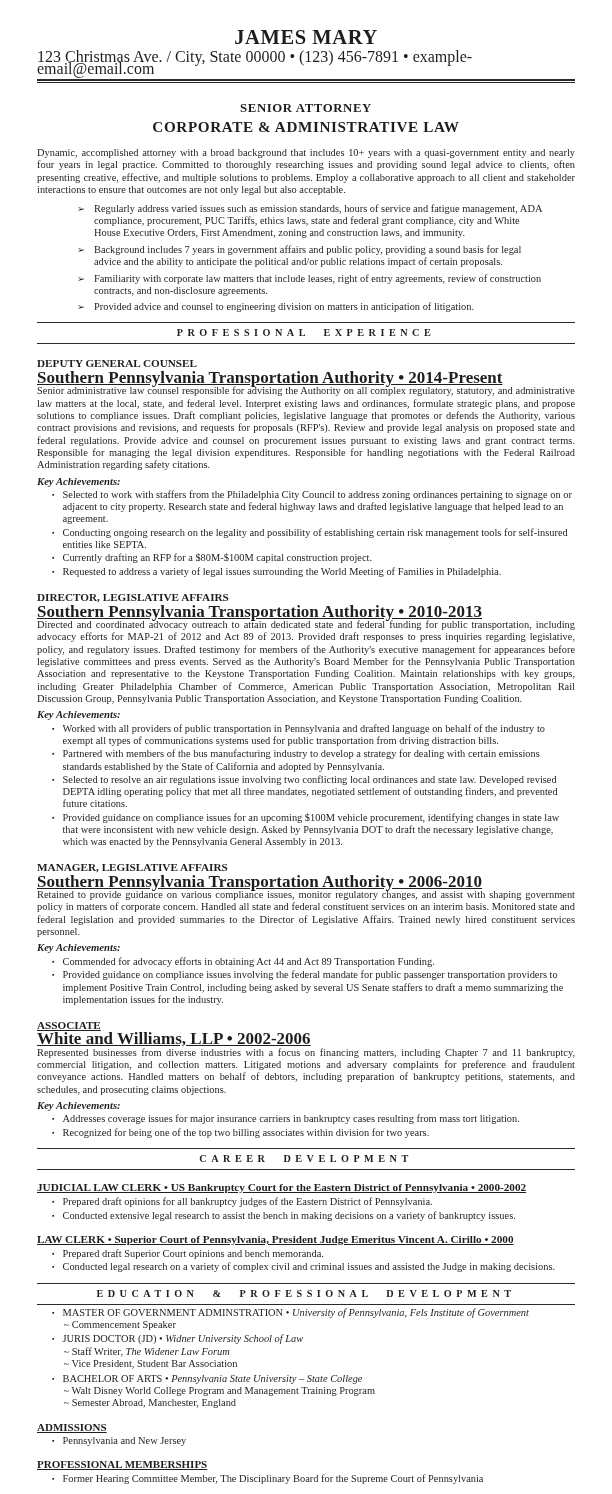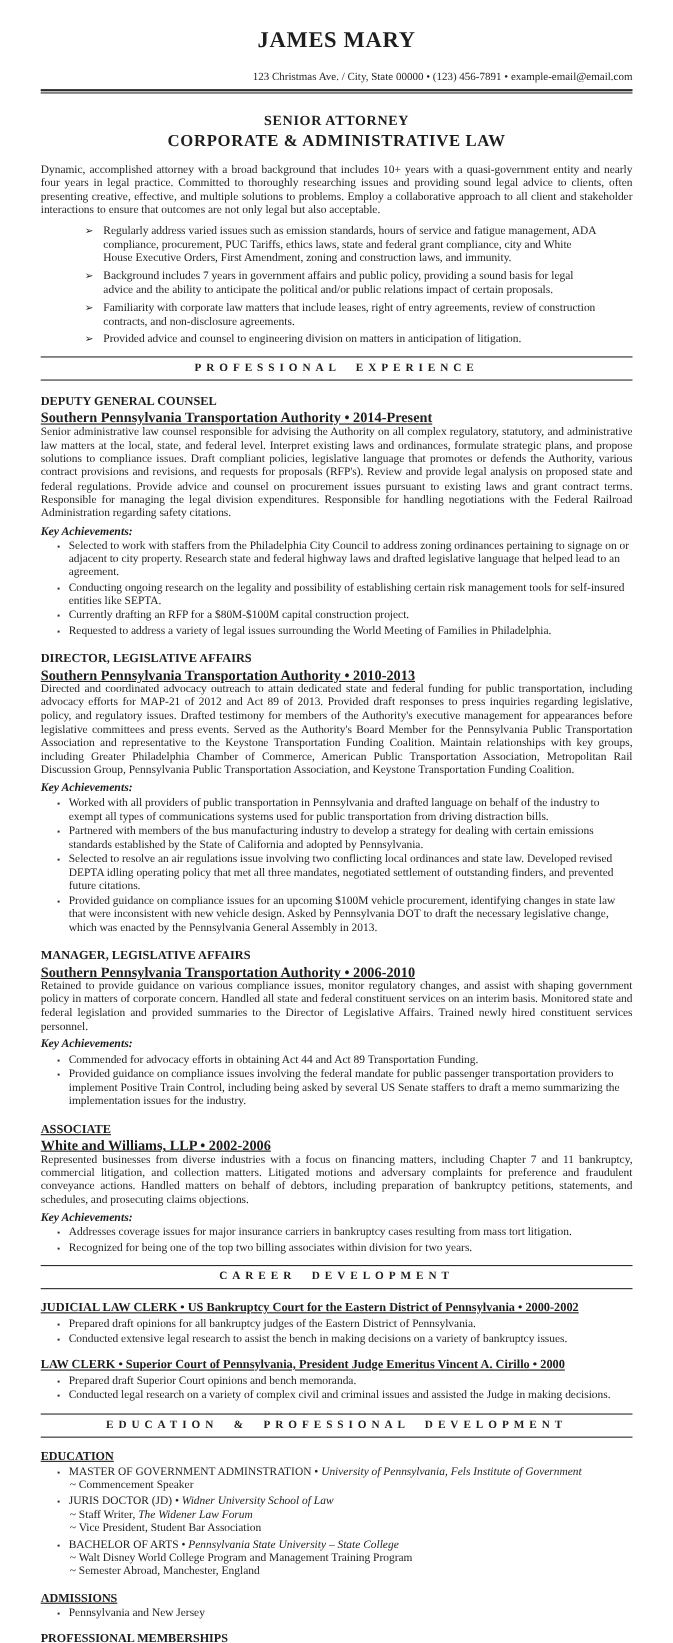--- a/index.html
+++ b/index.html
@@ -6,21 +6,21 @@
   body {
     width: 612px; height: 1494px; overflow: hidden;
     font-family: "Liberation Serif", "DejaVu Serif", serif;
     color: #1e1e1e;
     font-size: 10.4px;
   }
   .page { padding: 26px 37px 0 37px; }
 
   
   .name { text-align: center; font-size: 20.5px; font-weight: bold; letter-spacing: 0.6px; line-height: 23px; }
-  .contact { text-align: right; font-size: 10px; line-height: 12px; margin-top: 16px; }
+  .contact { text-align: left; font-size: 16px; line-height: 12px; margin-top: 2px; }
   .rule-thickthin { margin-top: 4px; height: 1px; border-top: 2.5px solid #2b2b2b; border-bottom: 1px solid #2b2b2b; }
 
   
   .title-block { margin-top: 18px; text-align: center; }
   .title-role { font-size: 12.8px; font-weight: bold; letter-spacing: 0.6px; line-height: 15px; }
   .title-spec { font-size: 15.2px; font-weight: bold; letter-spacing: 0.6px; line-height: 18px; margin-top: 2px; font-family: Liberation Serif, serif; }
 
   
   .summary-para { margin-top: 11px; text-align: justify; line-height: 12.3px; }
   .sum-list { margin: 7px 28px 0 40px; }
@@ -29,21 +29,21 @@
 
   
   .banner { margin-top: 9px; border-top: 1.3px solid #2b2b2b; border-bottom: 1.3px solid #2b2b2b;
             text-align: center; font-weight: bold; font-size: 10.2px; letter-spacing: 4.5px;
             word-spacing: 7px; padding: 3px 0 4px; line-height: 13px; }
 
   
   .job { margin-top: 13px; }
   .job-title { font-size: 11.2px; font-weight: bold; line-height: 13.5px; }
   .job-title.u, .job-company, .role-heading { text-decoration: underline; }
-  .job-company { font-size: 13px; font-weight: bold; line-height: 13.5px; }
+  .job-company { font-size: 17px; font-weight: bold; line-height: 13.5px; }
   .job-desc { text-align: justify; line-height: 12.3px; margin-top: 1px; }
   .ka-label { font-weight: bold; font-style: italic; font-size: 10.7px; margin-top: 3px; line-height: 13px; }
   .ach-list { margin: 1.5px 0 0 15px; }
   .ach-item { display: flex; gap: 8px; margin-bottom: 1.5px; line-height: 12.1px; }
   .sq { flex: 0 0 auto; font-size: 7px; line-height: 12.1px; }
 
   
   .role { margin-top: 11px; }
   .role-heading { font-size: 11.2px; font-weight: bold; line-height: 13.5px; }
 
@@ -203,21 +203,20 @@
         </div>
       <div class="ach-item">
           <span class="sq">▪</span>
           <span>Conducted legal research on a variety of complex civil and criminal issues and assisted the Judge in making decisions.</span>
         </div>
     </div>
   </div>
 
   <div class="banner">EDUCATION &amp; PROFESSIONAL DEVELOPMENT</div>
 
-  <div class="sub-head">EDUCATION</div>
   <div class="edu-list">
 
     <div class="edu-item">
       <span class="sq">▪</span>
       <div>
         <div><span>MASTER OF GOVERNMENT ADMINSTRATION • </span><span class="it">University of Pennsylvania, Fels Institute of Government</span></div>
         <div class="edu-sub"><span>~ Commencement Speaker</span><span class="it"></span></div>
       </div>
     </div>
 

